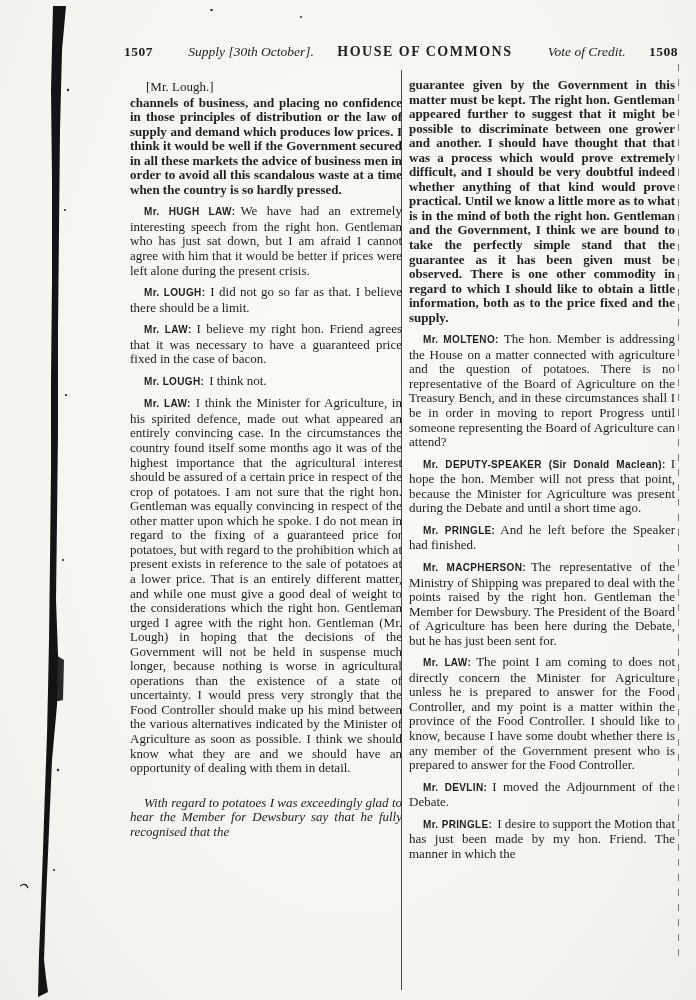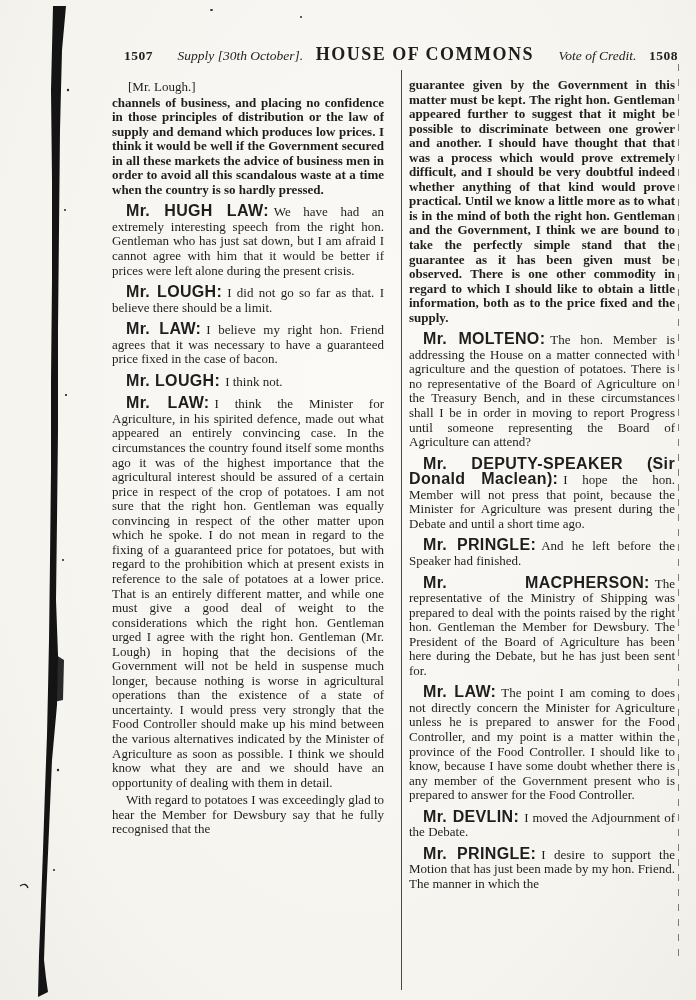--- a/index.html
+++ b/index.html
@@ -11,37 +11,37 @@
     overflow:hidden; color:#1e1e1e;
   }
   
   .header {
     position:absolute; top:44px; left:124px; width:554px;
     display:flex; justify-content:space-between; align-items:baseline;
     font-size:13.5px;
   }
   .pgnum { font-weight:bold; font-size:13.5px; letter-spacing:0.5px; }
   .run-italic { font-style:italic; font-size:13.5px;margin-left:12px; }
-  .run-center { font-weight:bold; font-size:18px; letter-spacing:1.5px; }
+  .run-center { font-weight:bold; font-size:14px; letter-spacing:1.5px; }
   
   .col {
     position:absolute; top:80px;
     font-size:13px; line-height:14.55px; text-align:justify;
     overflow:hidden;
   }
-  .col-left  { left:112px; width:272px; height:910px; }
+  .col-left  { left:130px; width:272px; height:910px; }
   .col-right { left:409px; width:266px; height:910px; top:78px; }
   .para { margin:0; text-indent:14px; }
   .para.no-indent { text-indent:0;font-weight:bold; }
   .para.gap { margin-top:7px; }
-  .para.gap-sm { margin-top:3px; }
+  .para.gap-sm { margin-top:20px;font-style:italic; }
   .cont-marker { text-indent:16px; margin:0 0 1px 0; }
   .speaker {
     font-family:"Liberation Sans", sans-serif; font-weight:bold;
-    font-size:16px; letter-spacing:0.35px; padding-right:5px;
+    font-size:10px; letter-spacing:0.35px; padding-right:5px;
   }
   
   .divider { position:absolute; left:401px; top:70px; width:1px; height:920px; background:#4a4a4a; }
   .edge-line {
     position:absolute; left:678px; top:64px; width:1px; height:900px;
     background: repeating-linear-gradient(to bottom, rgba(60,60,60,.65) 0 7px, transparent 7px 15px);
   }
   .binding { position:absolute; left:0; top:0; width:80px; height:1000px; pointer-events:none; }
   .speck { position:absolute; background:#2a2a2a; border-radius:50%; }
 </style>

